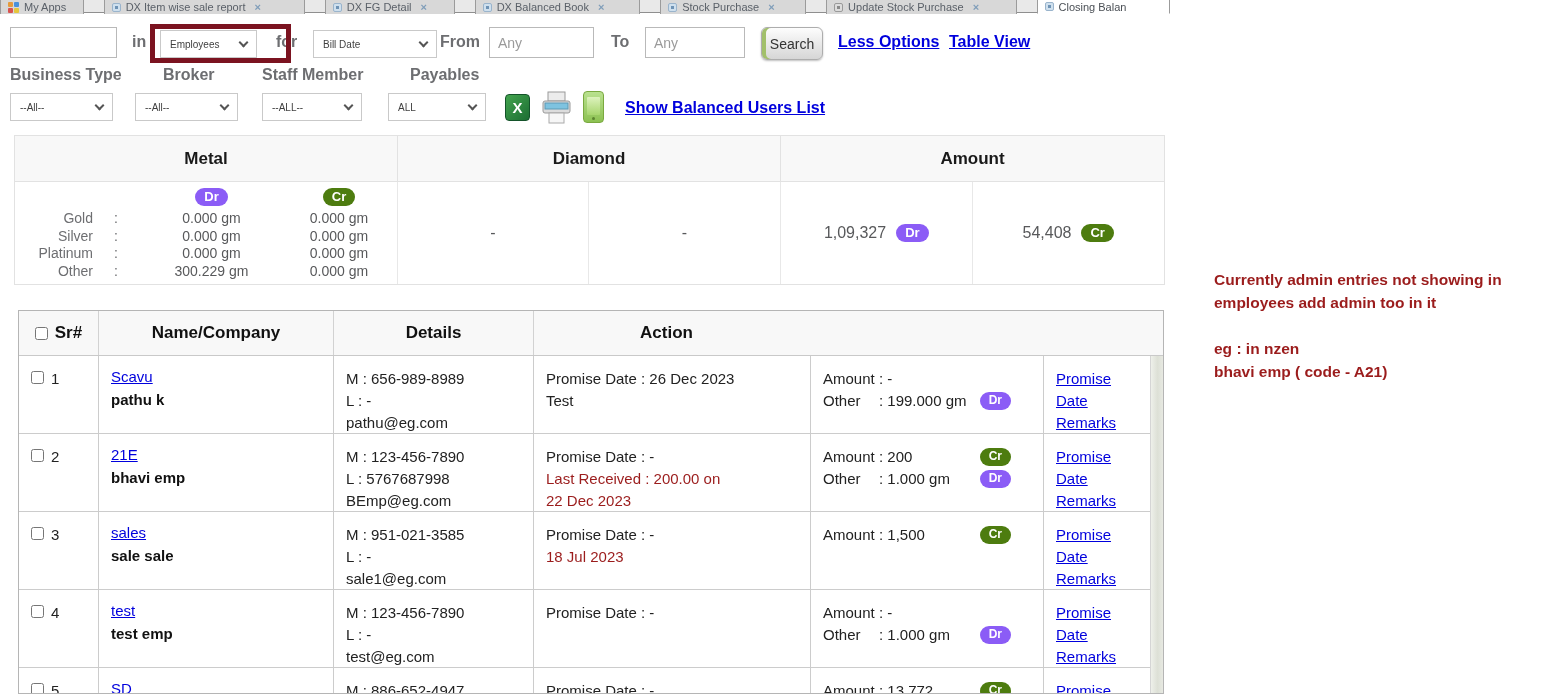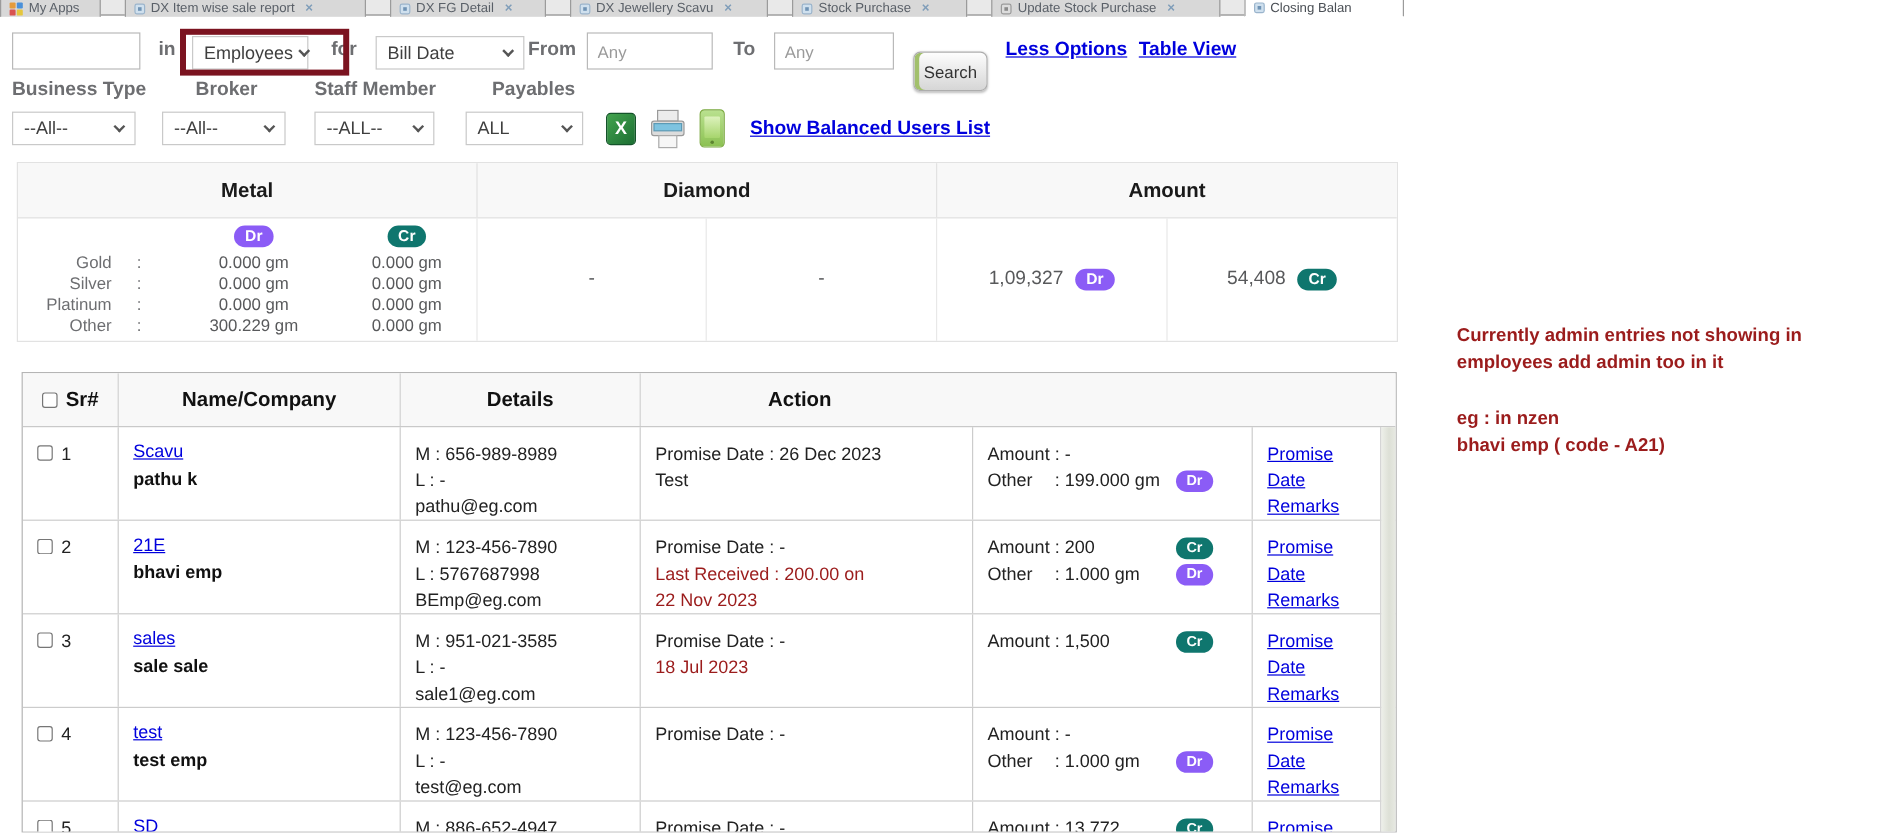--- a/index.html
+++ b/index.html
@@ -23,21 +23,21 @@
   .appsico i:nth-child(1){background:#e59b3c}.appsico i:nth-child(2){background:#4a90d9}
   .appsico i:nth-child(3){background:#d9534f}.appsico i:nth-child(4){background:#e5c63c}
 
   
   .abs { position:absolute; }
   .inp { border:1px solid #b9b9b9; background:#fff; font-size:14px; color:#555; padding:0 8px; outline:none;
          font-family:"Liberation Sans",sans-serif; }
   .inp::placeholder { color:#9a9a9a; }
   .glbl { color:#6d6e71; font-weight:bold; font-size:16px; }
   .sel { border:1px solid #c9c9c9; border-radius:0; background:#fff; display:flex; align-items:center;
-         justify-content:space-between; padding:0 9px; font-size:15px; color:#3f3f3f; cursor:pointer; }
+         justify-content:space-between; padding:0 9px; font-size:10px; color:#3f3f3f; cursor:pointer; }
   .chev { width:7px; height:7px; border-right:2px solid #555; border-bottom:2px solid #555;
           transform:rotate(45deg); margin-top:-4px; flex:none; margin-left:6px; }
   .hlbox { border:5px solid #7b1320; pointer-events:none; z-index:20; }
   .btn-search { background:linear-gradient(#fdfdfd,#d6d6d6); border:1px solid #adadad; border-radius:6px;
                 box-shadow:inset 4px 0 0 #a2c06b, 0 1px 2px rgba(0,0,0,.25); font-size:14px; color:#333;
                 font-family:"Liberation Sans",sans-serif; cursor:pointer; }
   .blink { color:#0000dd; font-weight:bold; text-decoration:underline; font-size:16px; cursor:pointer; }
 
   .icon-excel { width:25px; height:27px; border-radius:4px; background:linear-gradient(135deg,#43a44e,#1c6e33);
                 border:1px solid #14532a; color:#fff; display:flex; align-items:center; justify-content:center;
@@ -59,21 +59,21 @@
   .sum-head div:last-child { border-right:none; }
   .sum-body { display:grid; grid-template-columns:383px 383px 383px; height:102px; }
   .sum-cell { border-right:1px solid #e8e8e8; }
   .metal-grid { display:grid; grid-template-columns:78px 46px 145px 110px; padding-top:6px; font-size:14px; color:#6d6e71; }
   .metal-grid .r { text-align:right; line-height:17.5px; }
   .metal-grid .c { text-align:center; line-height:17.5px; }
   .metal-grid .v { text-align:center; line-height:17.5px; color:#58595b; }
   .badgeline { height:22px; }
   .badge { display:inline-block; border-radius:9px; padding:1px 9px 2px; color:#fff; font-weight:bold;
            font-size:13px; line-height:15px; }
-  .badge.dr { background:#8b5cf6; } .badge.cr { background:#0f766e; }
+  .badge.dr { background:#8b5cf6; } .badge.cr { background:#4d7c0f; }
   .half2 { display:grid; grid-template-columns:1fr 1fr; height:100%; }
   .half2 > div { display:flex; align-items:center; justify-content:center; gap:10px; color:#58595b;
                  font-size:16px; border-right:1px solid #e8e8e8; }
   .half2 > div:last-child { border-right:none; }
 
   
   .tbl { position:absolute; left:18px; top:310px; width:1146px; height:384px; border:1px solid #b5b5b5;
          background:#fff; overflow:hidden; }
   .thead { display:grid; grid-template-columns:80px 235px 200px 277px 233px 119px; height:45px;
            background:#f8f8f8; border-bottom:1px solid #c9c9c9; }
@@ -122,21 +122,21 @@
       <span>DX Item wise sale report</span>
       <span class="close">×</span>
     </div>
     <div class="tab" style="width:144px">
       <span class="fav"></span>
       <span>DX FG Detail</span>
       <span class="close">×</span>
     </div>
     <div class="tab" style="width:184px">
       <span class="fav"></span>
-      <span>DX Jewellery Scavu</span>
+      <span>DX Balanced Book</span>
       <span class="close">×</span>
     </div>
     <div class="tab" style="width:162px">
       <span class="fav"></span>
       <span>Stock Purchase</span>
       <span class="close">×</span>
     </div>
     <div class="tab" style="width:212px">
       <span class="fav gray"></span>
       <span>Update Stock Purchase</span>
@@ -157,21 +157,21 @@
   <div class="hlbox abs" style="left:150px; top:24px; width:141px; height:39px;"></div>
   <span class="glbl abs" style="left:276px; top:33px;">for</span>
   <div class="sel abs" style="left:313px; top:30px; width:124px; height:28px;">
     <span>Bill Date</span>
       <span class="chev"></span>
   </div>
   <span class="glbl abs" style="left:440px; top:33px;">From</span>
   <input class="inp abs" style="left: 489px; top: 27px; width: 105px; height: 31px;" placeholder="Any">
   <span class="glbl abs" style="left:611px; top:33px;">To</span>
   <input class="inp abs" style="left: 645px; top: 27px; width: 100px; height: 31px;" placeholder="Any">
-  <button class="btn-search abs" style="left:761px; top:27px; width:62px; height:33px;margin-top:16px;">Search</button>
+  <button class="btn-search abs" style="left:761px; top:27px; width:62px; height:33px;">Search</button>
   <a class="blink abs" style="left:838px; top:33px;">Less Options</a>
   <a class="blink abs" style="left:949px; top:33px;">Table View</a>
 
   <span class="glbl abs" style="left:10px; top:66px;">Business Type</span>
   <span class="glbl abs" style="left:163px; top:66px;">Broker</span>
   <span class="glbl abs" style="left:262px; top:66px;">Staff Member</span>
   <span class="glbl abs" style="left:410px; top:66px;">Payables</span>
 
   <div class="sel abs" style="left:10px; top:93px; width:103px; height:28px;">
     <span>--All--</span>
@@ -311,21 +311,21 @@
         <div class="nm-sub">bhavi emp</div>
       </div>
       <div>
         <div class="cline">M : 123-456-7890</div>
         <div class="cline">L : 5767687998</div>
         <div class="cline">BEmp@eg.com</div>
       </div>
       <div>
         <div class="dline">Promise Date : -</div>
         <div class="dline red">Last Received : 200.00 on</div>
-        <div class="dline red">22 Nov 2023</div>
+        <div class="dline red">22 Dec 2023</div>
       </div>
       <div>
         <div class="sline">
             <span class="sl">Amount</span>
             <span>: 200</span>
             <span class="badge cr">Cr</span>
           </div>
         <div class="sline">
             <span class="sl">Other</span>
             <span>: 1.000 gm</span>

